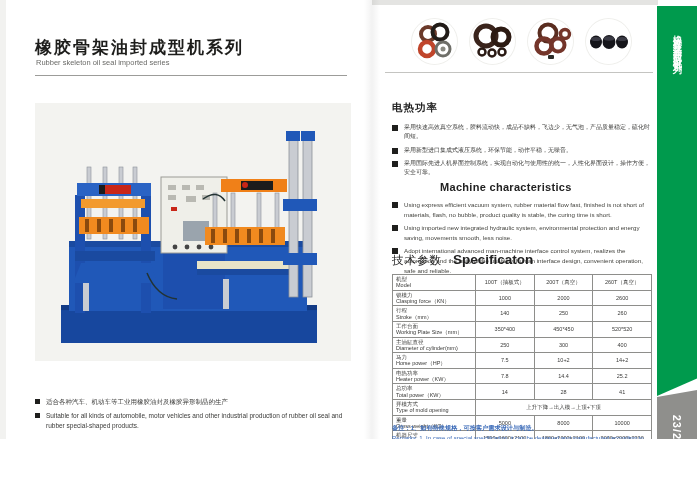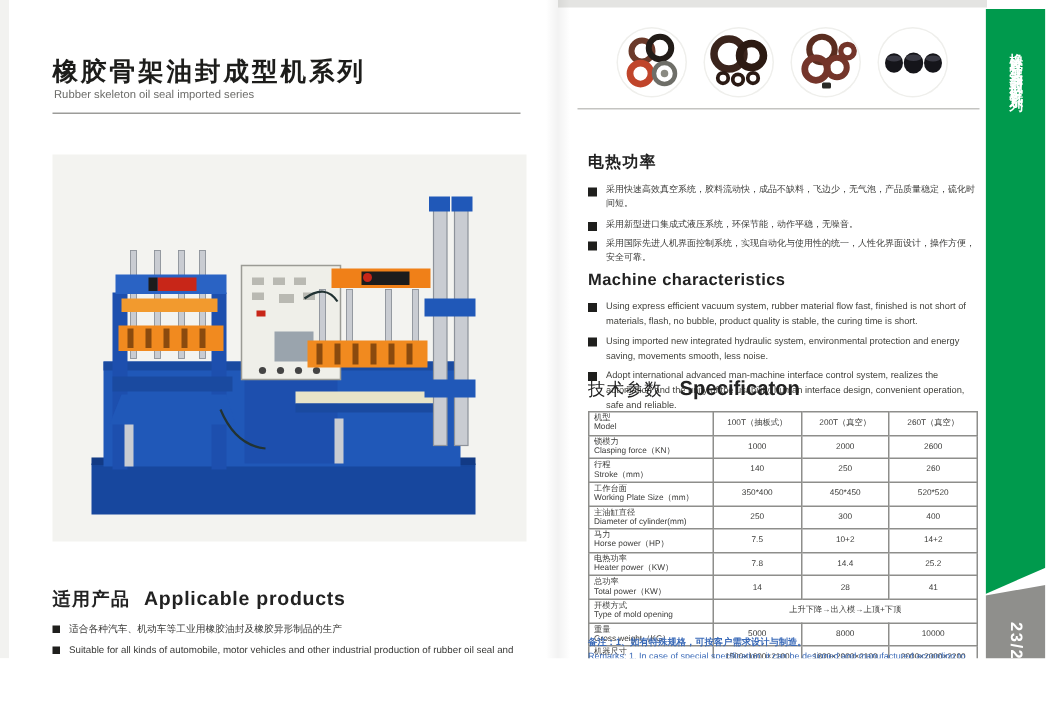--- a/index.html
+++ b/index.html
@@ -29,21 +29,21 @@
   .pcircle{width:45px;height:45px;border-radius:50%;background:#fdfdfc;box-shadow:0 0 0 1px #efefec;overflow:hidden;}
   .pcircle svg{display:block;width:100%;height:100%;}
   .rule-right{position:absolute;left:385px;top:72px;width:268px;border-top:1px solid #c4c4c1;}
   
   .features{position:absolute;left:392px;top:101px;width:260px;}
   .feat-title{font-size:10.5px;font-weight:bold;letter-spacing:1px;margin-bottom:8px;}
   .features .bullet-text{font-size:6px;color:#3c3c3a;}
   .features .sq{width:6px;height:6px;}
   
   .chars{position:absolute;left:392px;top:181px;width:262px;}
-  .chars-title{font-size:11px;font-weight:bold;letter-spacing:0.3px;margin-bottom:7px;}
+  .chars-title{font-size:11px;font-weight:bold;letter-spacing:0.3px;margin-bottom:7px;margin-left:48px;}
   .chars .bullet-text{font-size:6.2px;color:#44443f;}
   .chars .sq{width:6px;height:6px;}
   
   .spec-title{position:absolute;left:392px;top:250px;}
   .spec-title .cn{font-size:11.5px;font-weight:normal;letter-spacing:1px;}
   .spec-title .en{font-size:13.5px;font-weight:bold;margin-left:11px;}
   table.spec{position:absolute;left:392px;top:274px;width:260px;border-collapse:collapse;
              font-size:5.5px;color:#3a3a38;table-layout:fixed;}
   table.spec td{border:1px solid #8e8e8b;padding:1px 3px;text-align:center;vertical-align:middle;line-height:1.15;}
   table.spec td.lbl{text-align:left;width:76px;}
@@ -144,23 +144,20 @@
       <rect x="251" y="28" width="14" height="10" fill="#2058b8"></rect>
       <rect x="266" y="28" width="14" height="10" fill="#2058b8"></rect>
       <rect x="248" y="96" width="34" height="12" fill="#2058b8"></rect>
       <rect x="248" y="150" width="34" height="12" fill="#2058b8"></rect>
       <path d="M168 96 q14 -10 22 2" stroke="#233" stroke-width="1.5" fill="none"></path>
       <path d="M112 170 q10 24 30 26" stroke="#233" stroke-width="1.5" fill="none"></path>
     </svg>
   </div>
 
   <div class="applicable">
-    <div class="ap-head">
-      <span class="cn">适用产品</span><span class="en">Applicable products</span>
-    </div>
     <div class="bullets">
 
         <div class="bullet">
           <span class="sq"></span>
           <span class="bullet-text">适合各种汽车、机动车等工业用橡胶油封及橡胶异形制品的生产</span>
         </div>
 
         <div class="bullet">
           <span class="sq"></span>
           <span class="bullet-text">Suitable for all kinds of automobile, motor vehicles and other industrial production of rubber oil seal and rubber special-shaped products.</span>

